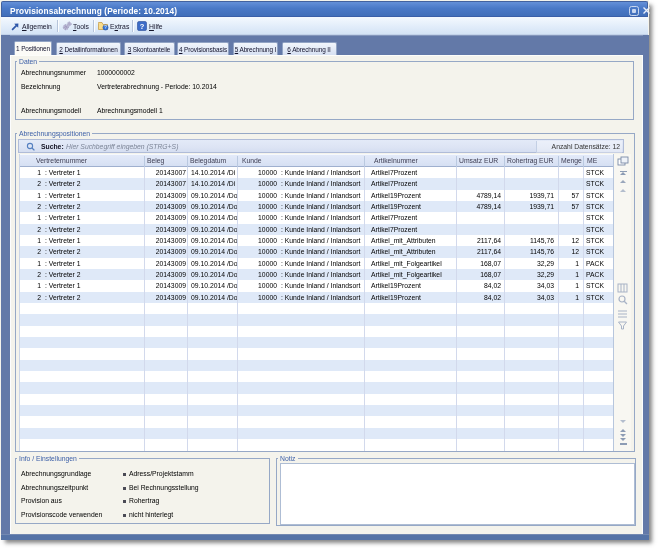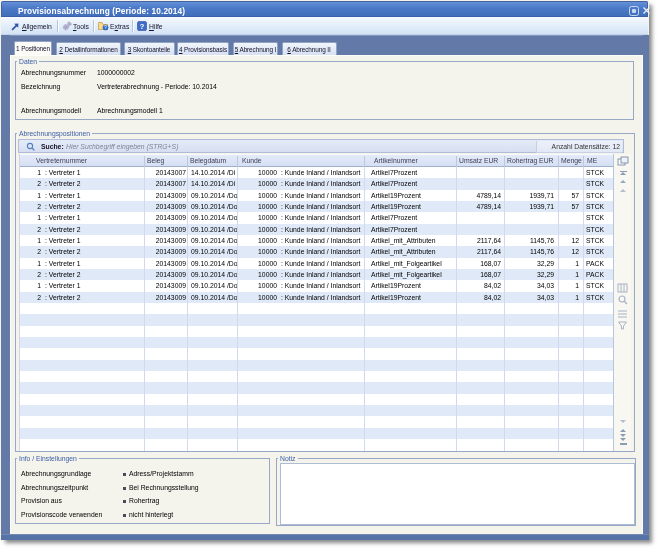--- a/index.html
+++ b/index.html
@@ -5,21 +5,21 @@
 * { margin:0; padding:0; box-sizing:border-box; }
 html,body { width:658px; height:548px; background:#ffffff; overflow:hidden; }
 body { font-family:"Liberation Sans", sans-serif; font-size:6.8px; color:#000; position:relative; }
 .abs { position:absolute; }
 .win { position:absolute; left:0; top:0; width:649px; height:540px; background:#f4f3ec;
   box-shadow: 4px 4px 4px -1px rgba(105,105,105,.8); }
 .titlebar { position:absolute; left:1px; top:1px; width:647px; height:16px;
   background:linear-gradient(180deg,#6490d8 0%, #4a79c7 45%, #416fb9 100%);
   border-top:1px solid #43629f; border-left:1px solid #43629f; border-right:1px solid #43629f;
   border-bottom:1px solid #3a5fa8; border-radius:2px 2px 0 0; }
-.titletext { position:absolute; left:8px; top:3.5px; font-size:8.3px; font-weight:bold; color:#fff; letter-spacing:0.1px;margin-left:8px; }
+.titletext { position:absolute; left:8px; top:3.5px; font-size:8.3px; font-weight:bold; color:#fff; letter-spacing:0.1px; }
 .toolbar { position:absolute; left:1px; top:17px; width:647px; height:18px;
   background:linear-gradient(180deg,#f4f9fe 0%, #e2edfa 55%, #d4e3f5 100%);
   border-bottom:1px solid #c3d3ea; }
 .titem { position:absolute; top:5px; height:9px; font-size:6.8px; color:#15152a; line-height:9px; white-space:nowrap;}
 .tsep { position:absolute; top:3px; width:1px; height:12px; background:#b6c4da; box-shadow:1px 0 0 #fbfdff;}
 .u { text-decoration:underline; }
 .band { position:absolute; left:1px; top:35px; width:647px; height:20px; background:#6379a8; box-shadow:inset 0 1px 0 #8496bb; }
 .brdL { position:absolute; left:1px; top:35px; width:8.5px; height:499px; background:#6379a8; }
 .brdR { position:absolute; left:643px; top:35px; width:6px; height:499px; background:#6379a8; }
 .brdB { position:absolute; left:1px; top:533.5px; width:648px; height:6px; background:#5573a6; box-shadow:inset 0 1px 0 #7389b1; }

